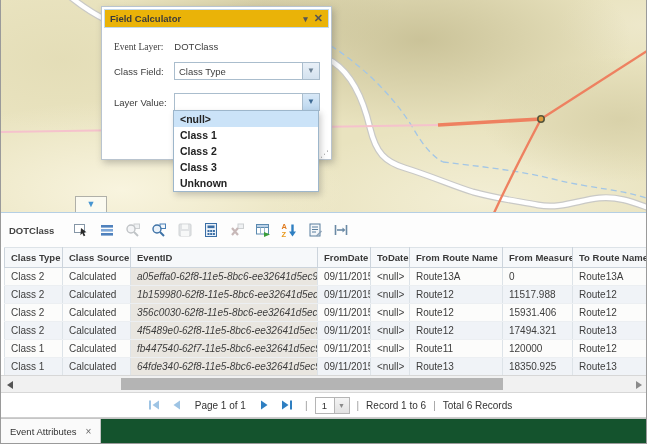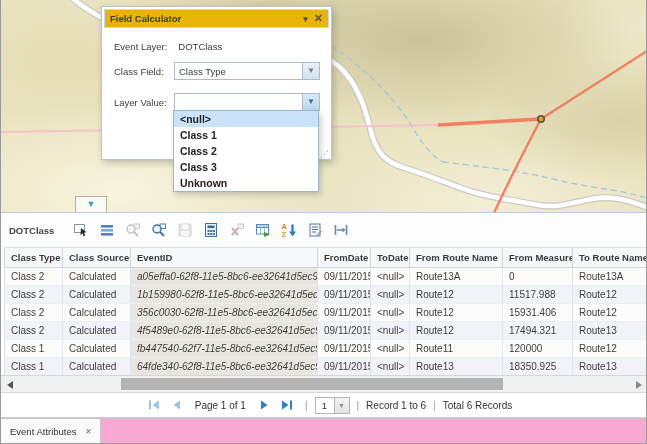--- a/index.html
+++ b/index.html
@@ -31,21 +31,21 @@
     background:#fff; border:1px solid #b9c4cf; box-shadow:2px 3px 7px rgba(90,90,90,.35); z-index:40; }
   #dialog-titlebar { position:absolute; left:2px; top:2px; right:2px; height:19px;
     background:#eab308; border:1px solid #c2d9ee; display:flex; align-items:center;
     padding:0 5px; font-size:9.5px; font-weight:bold; color:#3b3b3b; cursor:move; }
   #dialog-title { flex:1; }
   .titlebar-btn { color:#555; font-size:9px; margin-left:6px; cursor:pointer; }
   .titlebar-btn.close { font-size:11px; font-weight:bold; }
   .dlg-row { position:absolute; left:12px; font-size:9.5px; color:#3d3d3d; }
   #row-event-layer { top:34px; }
   #event-layer-value { margin-left:11px; }
-  .dlg-label { display:inline-block; }
+  .dlg-label { display:inline-block;font-family:Liberation Serif, serif; }
   .combo { position:absolute; left:72px; width:146px; height:18px; background:#fff;
     border:1px solid #aabdcd; font-size:9.5px; color:#3d3d3d; }
   #update-field-combo { top:55px; }
   #field-value-combo  { top:86px; }
   .combo-text { position:absolute; left:4px; top:3px; right:20px; white-space:nowrap; overflow:hidden; }
   .combo-btn { position:absolute; right:0; top:0; width:17px; height:16px;
     background:linear-gradient(#e9f0f7,#d4e2ef); border-left:1px solid #aabdcd;
     color:#6c8194; font-size:8px; text-align:center; line-height:16px; cursor:pointer; }
   .combo-btn.active { background:linear-gradient(#d8e8f7,#bcd7ef); color:#3e6a94; }
   #update-field-label { position:absolute; left:12px; top:59px; font-size:9.5px; color:#3d3d3d; }
@@ -92,21 +92,21 @@
   .pg-btn { width:22px; height:16px; display:flex; align-items:center; justify-content:center; cursor:pointer; }
   #page-text { margin:0 8px; }
   .pg-sep { color:#999; margin:0 7px; }
   #page-select { display:flex; align-items:stretch; height:17px; }
   #page-select-value { width:20px; background:#fff; border:1px solid #b5b5b5; font-size:9.5px;
      display:flex; align-items:center; justify-content:center; }
   #page-select-btn { width:15px; background:linear-gradient(#f4f4f4,#e2e2e2); border:1px solid #b5b5b5;
      border-left:none; color:#8a8a8a; font-size:7px; display:flex; align-items:center; justify-content:center; cursor:pointer; }
   #record-text, #total-text { white-space:nowrap; }
 
-  #tabbar { height:26px; background:#f9a8d4; border-top:1px solid #c5c5c5; display:flex; }
+  #tabbar { height:26px; background:#14532d; border-top:1px solid #c5c5c5; display:flex; }
   #tab-event-attributes { height:100%; background:#fafafa; border-right:1px solid #c5c5c5;
     display:flex; align-items:center; padding:0 9px; cursor:pointer; }
   #tab-label { font-size:9.5px; color:#333; }
   #tab-close { font-size:10px; color:#666; margin-left:9px; cursor:pointer; }
 </style>
 </head>
 <body>
 
 <div id="map">
   <svg width="647" height="212" viewBox="0 0 647 212">

